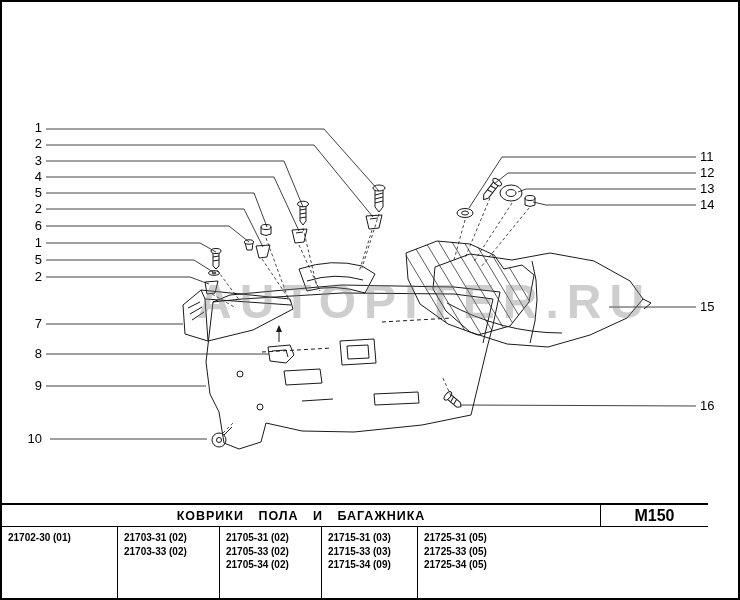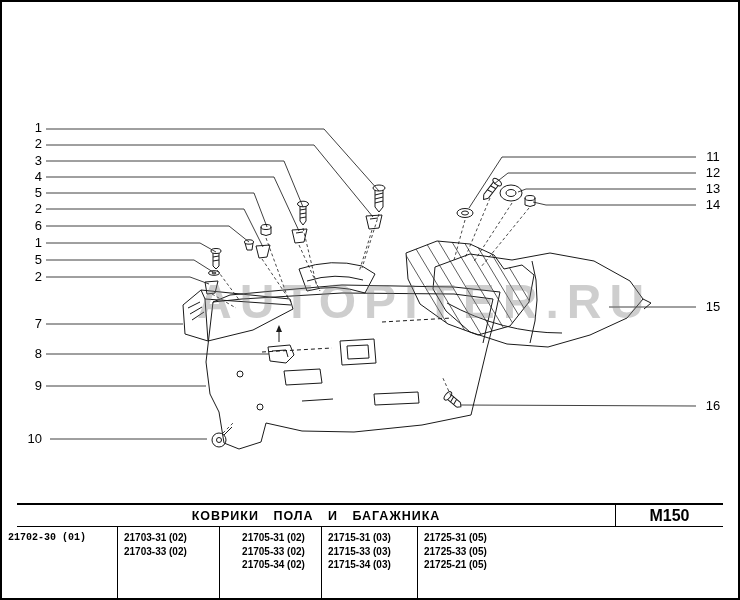--- a/index.html
+++ b/index.html
@@ -8,38 +8,38 @@
   .page { position:relative; width:740px; height:600px; border:2px solid #000; background:#fff; overflow:hidden; }
   .drawing-area { position:absolute; top:0; left:0; width:736px; height:501px; }
   .watermark {
     position:absolute; left:195px; top:272px;
     font-size:48px; font-weight:bold; letter-spacing:8px;
     color:rgba(125,125,125,0.38); white-space:nowrap; z-index:3;
   }
   svg.diagram { position:absolute; top:0; left:0; z-index:2; }
   .callout { position:absolute; font-size:13px; line-height:16px; width:26px; z-index:4; }
   .callout.left  { left:14px; text-align:right; }
-  .callout.right { left:698px; text-align:center; }
+  .callout.right { left:698px; text-align:left; }
   .title-bar {
-    position:absolute; top:501px; left:15px; width:706px; height:24px;
+    position:absolute; top:501px; left:0; width:706px; height:24px;
     border-top:2px solid #000; border-bottom:1.5px solid #000; display:flex;
   }
   .title-cell {
     flex:1; display:flex; align-items:center; justify-content:center;
     font-size:12.5px; font-weight:bold; letter-spacing:1px; word-spacing:10px;
   }
   .code-cell {
     width:108px; border-left:1.5px solid #000;
     display:flex; align-items:center; justify-content:center;
     font-size:16px; font-weight:bold;
   }
   .parts-table { position:absolute; top:525px; left:0; width:736px; height:71px; display:flex; }
   .t-col { border-right:1.25px solid #000; padding:4px 0 0 6px; font-size:10px; font-weight:bold; line-height:13.5px; overflow:hidden; white-space:nowrap; }
   .t-col:last-child { border-right:none; }
-  .c1 { width:116px;font-family:Liberation Mono, monospace; } .c2 { width:102px; } .c3 { width:102px;text-align:center; } .c4 { width:100px; }
+  .c1 { width:116px; } .c2 { width:102px; } .c3 { width:102px; } .c4 { width:100px; }
   .c5 { width:96px; }  .c6 { width:96px; }  .c7 { width:124px; }
 </style>
 </head>
 <body>
 
 <div class="page">
 
   <div class="drawing-area">
 
     <div class="watermark">AUTOPITER.RU</div>
@@ -270,22 +270,22 @@
       <div>21703-33 (02)</div>
     </div>
     <div class="t-col c3">
       <div>21705-31 (02)</div>
       <div>21705-33 (02)</div>
       <div>21705-34 (02)</div>
     </div>
     <div class="t-col c5">
       <div>21715-31 (03)</div>
       <div>21715-33 (03)</div>
-      <div>21715-34 (03)</div>
+      <div>21715-34 (09)</div>
     </div>
     <div class="t-col c7">
       <div>21725-31 (05)</div>
       <div>21725-33 (05)</div>
-      <div>21725-21 (05)</div>
+      <div>21725-34 (05)</div>
     </div>
   </div>
 
 </div>
 
 </body></html>

